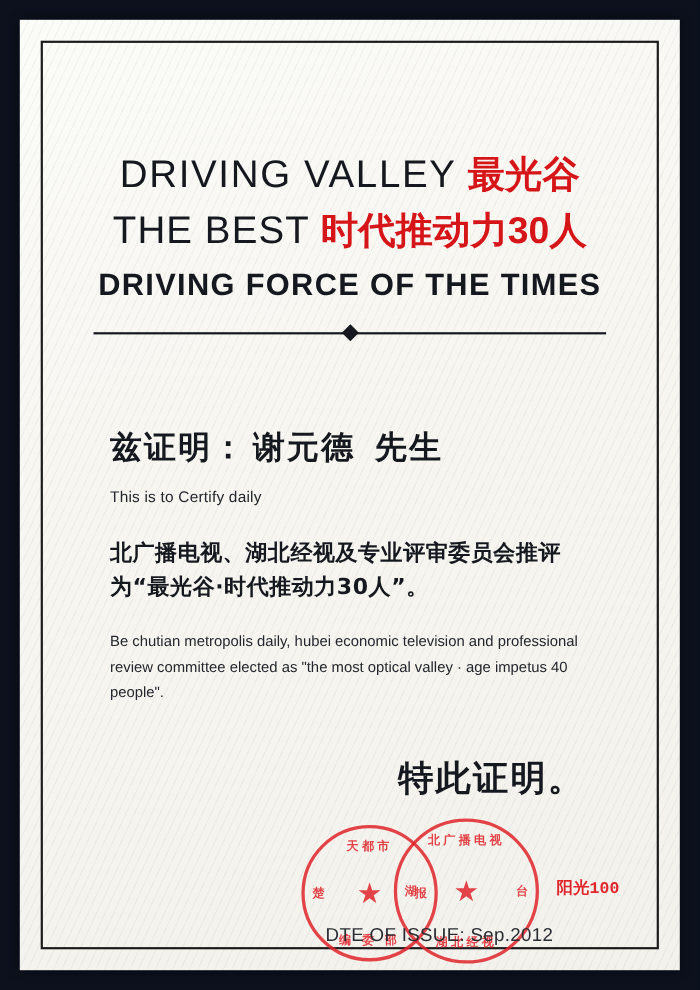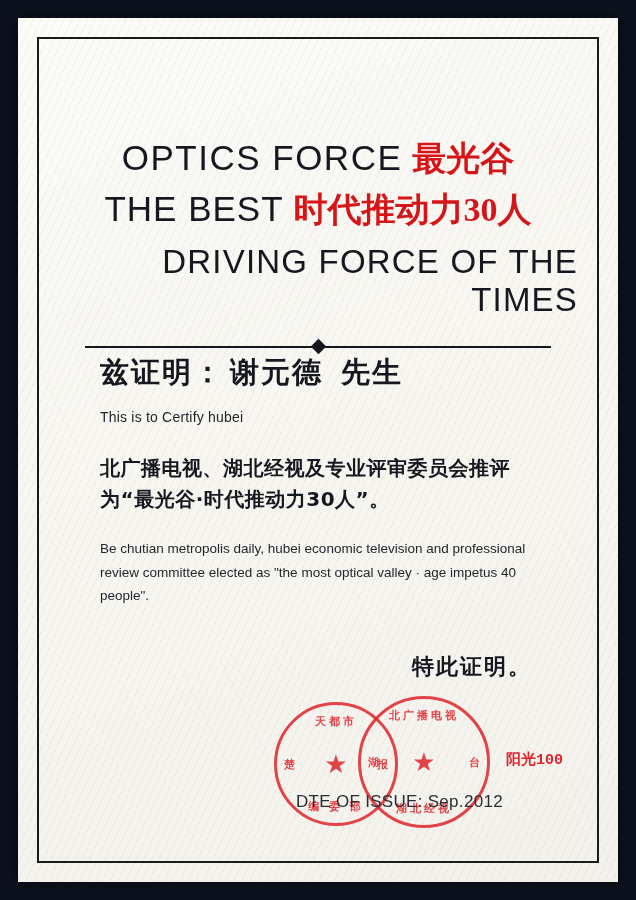--- a/index.html
+++ b/index.html
@@ -69,34 +69,33 @@
     margin-top: 5px;
     font-weight: 500;
   }
   .en-big {
     font-family: "Liberation Sans", sans-serif;
     font-weight: 400;
     font-size: 35px;
     color: #15181e;
   }
   .cn-red {
-    font-family: Liberation Serif, serif;
+    font-family: Liberation Sans, sans-serif;
     color: #d61519;
     font-weight: bold;
     font-size: 34px;
     margin-left: 10px;
     letter-spacing: 0px;
   }
   .head-line-3 {
-    font-size: 33px;
+    font-size: 28px;
     letter-spacing: 1.2px;
     margin-top: 10px;
     color: #15181e;
-    font-weight: 400;
-    text-align: right;
+    font-weight: 700;
   }
 
   
   .divider {
     position: relative;
     margin: 22px auto 0 auto;
     width: 466px;
     height: 12px;
   }
   .divider .bar {
@@ -113,20 +112,21 @@
     top: 0px;
     width: 11px;
     height: 11px;
     margin-left: -5.5px;
     background: #15181e;
     transform: rotate(45deg);
   }
 
   
   .body-block {
+    margin-top: 78px;
     padding-left: 42px;
     padding-right: 18px;
     color: #15181e;
   }
   .certify-cn {
     font-family: "DejaVu Sans", sans-serif;
     font-size: 29px;
     font-weight: bold;
     letter-spacing: 2px;
     white-space: nowrap;
@@ -161,21 +161,21 @@
     color: #23262c;
     max-width: 430px;
   }
 
   
   .closing {
     margin-top: 44px;
     text-align: right;
     padding-right: 46px;
     font-family: "DejaVu Sans", sans-serif;
-    font-size: 22px;
+    font-size: 32px;
     font-weight: bold;
     color: #15181e;
     letter-spacing: 2px;
   }
 
   
   .stamp-area {
     position: relative;
     height: 170px;
     margin-top: 6px;
@@ -258,40 +258,40 @@
 <body>
 
 <div id="certificate-scan">
   <div class="paper">
     <div class="inner-border"></div>
 
     <div class="content">
 
       <div class="heading">
         <div class="head-line head-line-1">
-          <span class="en-big">OPTICS FORCE</span>
+          <span class="en-big">DRIVING VALLEY</span>
           <span class="cn-red">最光谷</span>
         </div>
         <div class="head-line head-line-2">
           <span class="en-big">THE BEST</span>
           <span class="cn-red">时代推动力30人</span>
         </div>
         <div class="head-line-3">DRIVING FORCE OF THE TIMES</div>
       </div>
 
       <div class="divider">
         <div class="bar"></div>
         <div class="diamond"></div>
       </div>
 
       <div class="body-block">
         <div class="certify-cn">
           <span>兹证明：</span><span class="name">谢元德</span><span class="honorific">先生</span>
         </div>
-        <div class="certify-en">This is to Certify hubei</div>
+        <div class="certify-en">This is to Certify daily</div>
 
         <div class="citation-cn">
           <span class="l1">北广播电视、湖北经视及专业评审委员会推评</span>
           <span class="l2">为“最光谷·时代推动力30人”。</span>
         </div>
 
         <div class="citation-en">Be chutian metropolis daily, hubei economic television and professional review committee elected as "the most optical valley · age impetus 40 people".</div>
       </div>
 
       <div class="closing">特此证明。</div>

